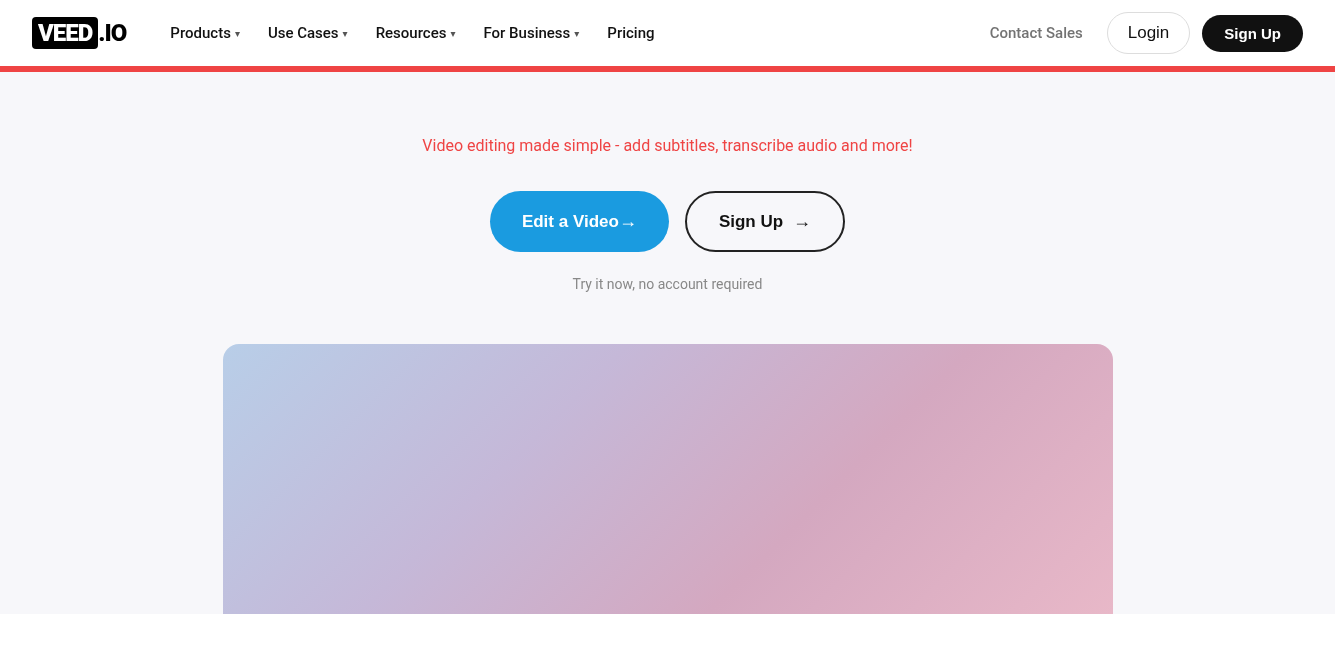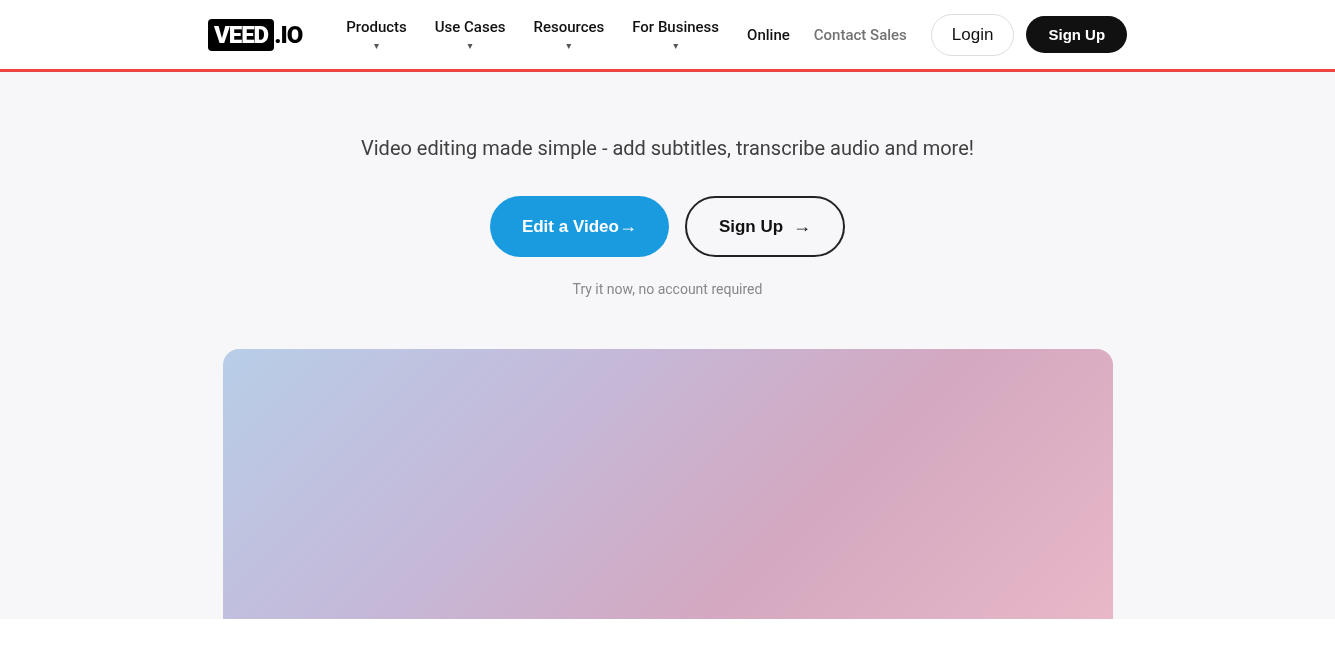--- a/index.html
+++ b/index.html
@@ -12,25 +12,25 @@
       font-family: -apple-system, BlinkMacSystemFont, 'Segoe UI', Roboto, sans-serif;
       background: #fff;
       width: 1335px;
       overflow-x: hidden;
     }
 
     
     nav {
       display: flex;
       align-items: center;
-      justify-content: center;
+      justify-content: space-between;
       padding: 0 32px;
       height: 72px;
       background: #fff;
-      border-bottom: 3px solid #ef4444;
+      border-bottom: 6px solid #ef4444;
     }
 
     .nav-left {
       display: flex;
       align-items: center;
       gap: 8px;
     }
 
     .logo {
       font-size: 24px;
@@ -59,21 +59,20 @@
       display: flex;
       align-items: center;
       gap: 4px;
       padding: 8px 12px;
       font-size: 15px;
       font-weight: 500;
       color: #111;
       cursor: pointer;
       border-radius: 8px;
       text-decoration: none;
-      flex-direction: column;
     }
 
     .chevron {
       font-size: 10px;
       color: #555;
     }
 
     .nav-right {
       display: flex;
       align-items: center;
@@ -121,22 +120,22 @@
       font-size: 68px;
       font-weight: 800;
       color: #0a0a0a;
       line-height: 1.1;
       letter-spacing: -2px;
       max-width: 1000px;
       margin: 0 auto 20px;
     }
 
     .hero-subtitle {
-      font-size: 20px;
-      color: #404040;
+      font-size: 16px;
+      color: #ef4444;
       font-weight: 400;
       margin-bottom: 36px;
     }
 
     .hero-buttons {
       display: flex;
       justify-content: center;
       gap: 16px;
       margin-bottom: 24px;
     }
@@ -217,21 +216,21 @@
       </a>
       <a class="nav-item">
         <span>Resources</span>
         <span class="chevron">▾</span>
       </a>
       <a class="nav-item">
         <span>For Business</span>
         <span class="chevron">▾</span>
       </a>
       <a class="nav-item">
-        <span>Online</span>
+        <span>Pricing</span>
       </a>
     </div>
   </div>
 
   <div class="nav-right">
     <span class="contact-sales">Contact Sales</span>
     <button class="login-btn">Login</button>
     <button class="signup-btn">Sign Up</button>
   </div>
 </nav>

